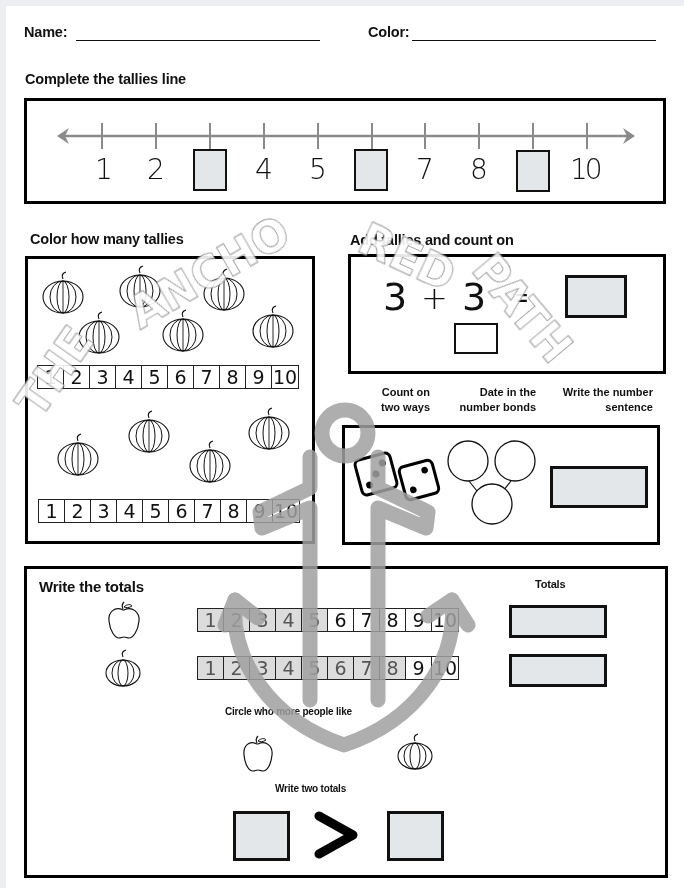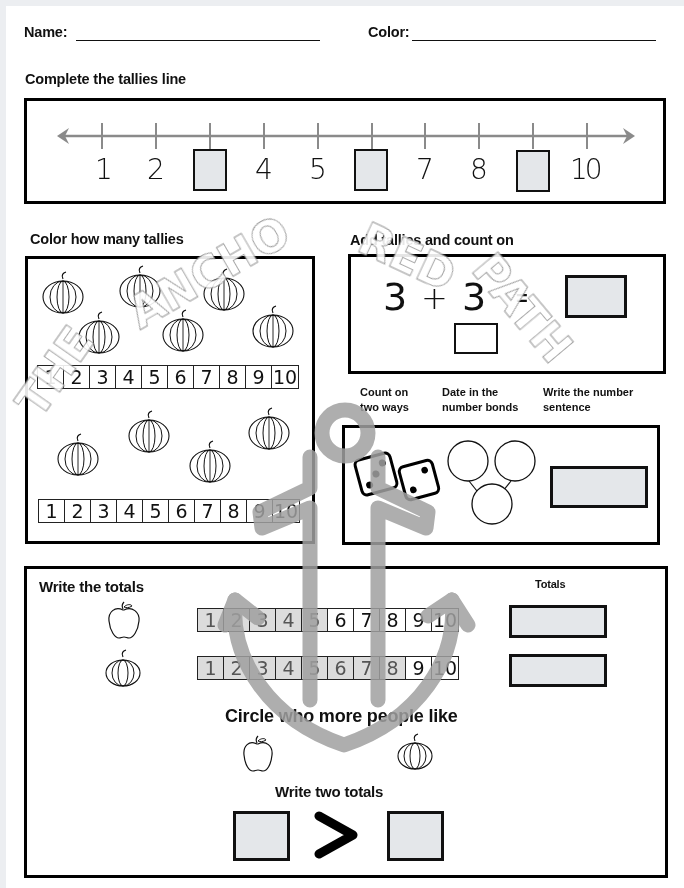--- a/index.html
+++ b/index.html
@@ -7,21 +7,21 @@
   .page{position:absolute;left:6px;top:6px;width:678px;height:882px;background:#fff;}
   .abs{position:absolute;}
   .lbl{font-weight:bold;font-size:14.5px;letter-spacing:-0.2px;white-space:nowrap;}
   .box{position:absolute;border:3px solid #000;box-sizing:border-box;background:#fff;}
   .gray{background:#e4e7ea;border:2px solid #111;box-sizing:border-box;position:absolute;}
   .hand{font-family:"DejaVu Sans",sans-serif;font-weight:300;}
   .strip{position:absolute;display:flex;border:1px solid #222;box-sizing:border-box;height:24px;}
   .strip .cell{width:26px;height:22px;border-right:1px solid #222;box-sizing:border-box;display:flex;align-items:center;justify-content:center;font-size:19px;font-family:"DejaVu Sans",sans-serif;color:#111;}
   .strip .cell:last-child{border-right:none;}
   .strip .cell.filled{background:#dcdcdc;color:#555;}
-  .small-lbl{font-weight:bold;font-size:11px;text-align:left;line-height:15px;position:absolute;}
+  .small-lbl{font-weight:bold;font-size:11px;text-align:right;line-height:15px;position:absolute;}
   .watermark{position:absolute;left:0;top:0;pointer-events:none;}
 </style>
 </head>
 <body>
 
 <div class="page"></div>
 
 <div class="abs lbl" style="left:24px;top:24px;">
   <span>Name:</span>
 </div>
@@ -194,35 +194,35 @@
     <div class="cell filled">6</div>
     <div class="cell filled">7</div>
     <div class="cell filled">8</div>
     <div class="cell">9</div>
     <div class="cell">10</div>
   </div>
 
   <div class="gray" style="left:482px;top:36px;width:98px;height:33px;border-width:3px;"></div>
   <div class="gray" style="left:482px;top:85px;width:98px;height:33px;border-width:3px;"></div>
 
-  <div class="abs lbl" style="left:198px;top:137px;font-size:18px;">Circle who more people like</div>
+  <div class="abs lbl" style="left:198px;top:137px;font-size:10px;">Circle who more people like</div>
 
   <svg width="36" height="40" style="position:absolute;left:214px;top:166px;">
     <path d="M16,8 C14,4 16,2 17,1" stroke="#111" fill="none" stroke-width="1.2"></path>
     <path d="M17,6 C20,3 24,3 25,5 C22,7 19,7 17,6Z" fill="#fff" stroke="#111" stroke-width="1"></path>
     <path d="M16,9 C8,5 2,11 3,20 C4,30 8,36 12,36 C14,36 15,35 17,35 C19,35 20,36 22,36 C26,36 30,30 31,20 C32,11 25,5 17,9Z" fill="#fff" stroke="#111" stroke-width="1.2"></path>
   </svg>
   <svg width="40" height="38" style="position:absolute;left:370px;top:164px;">
     <path d="M18,8 C16,4 18,2 21,1" stroke="#111" fill="none" stroke-width="1.2"></path>
     <ellipse cx="18" cy="23" rx="17" ry="13" fill="#fff" stroke="#111" stroke-width="1.1"></ellipse>
     <ellipse cx="18" cy="23" rx="11" ry="13" fill="none" stroke="#111" stroke-width="1"></ellipse>
     <ellipse cx="18" cy="23" rx="5" ry="13" fill="none" stroke="#111" stroke-width="1"></ellipse>
   </svg>
 
-  <div class="abs lbl" style="left:248px;top:214px;font-size:15px;">Write two totals</div>
+  <div class="abs lbl" style="left:248px;top:214px;font-size:10px;">Write two totals</div>
 
   <div class="gray" style="left:206px;top:242px;width:57px;height:50px;border-width:3px;"></div>
   <svg width="50" height="50" style="position:absolute;left:286px;top:242px;">
     <polyline points="6,5 40,24 6,43" fill="none" stroke="#000" stroke-width="9" stroke-linecap="round" stroke-linejoin="round"></polyline>
   </svg>
   <div class="gray" style="left:360px;top:242px;width:57px;height:50px;border-width:3px;"></div>
 </div>
 
 <svg class="watermark" width="684" height="888">
   <g fill="none" stroke="#a0a0a0" stroke-width="15" stroke-linecap="round" stroke-linejoin="round" opacity="0.85">

